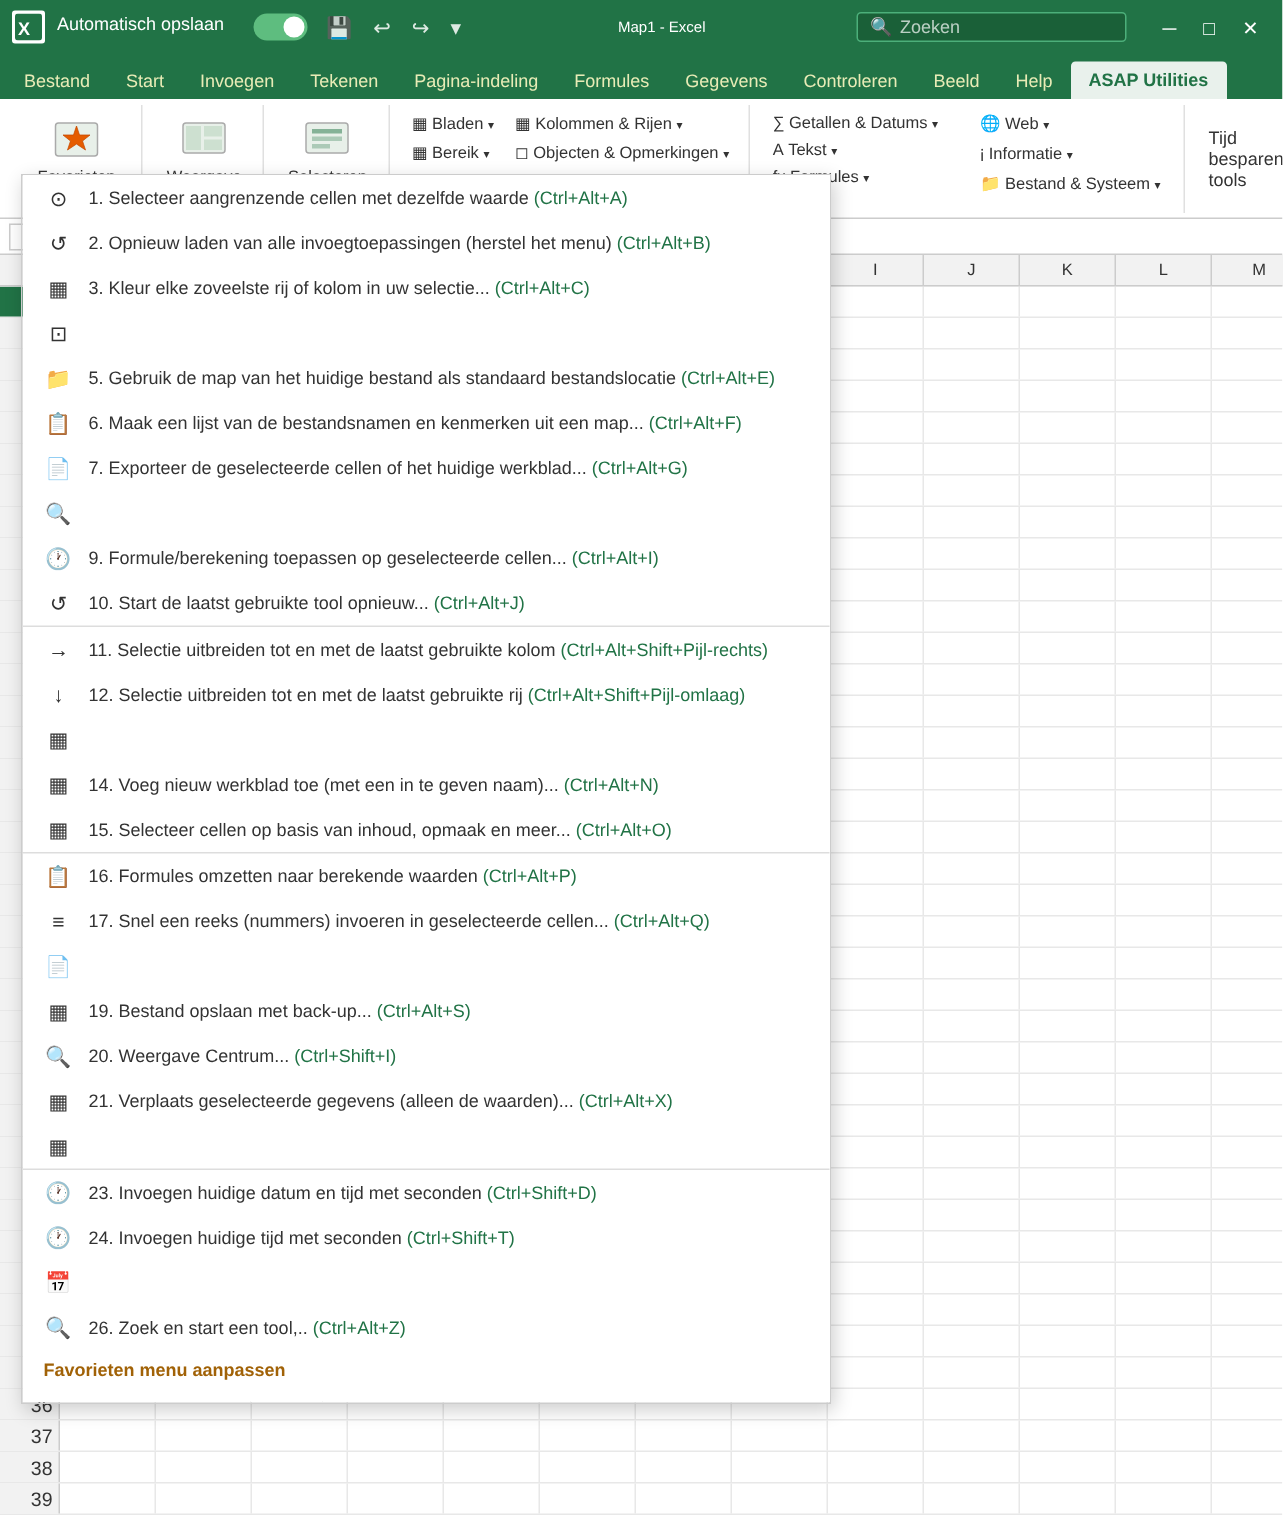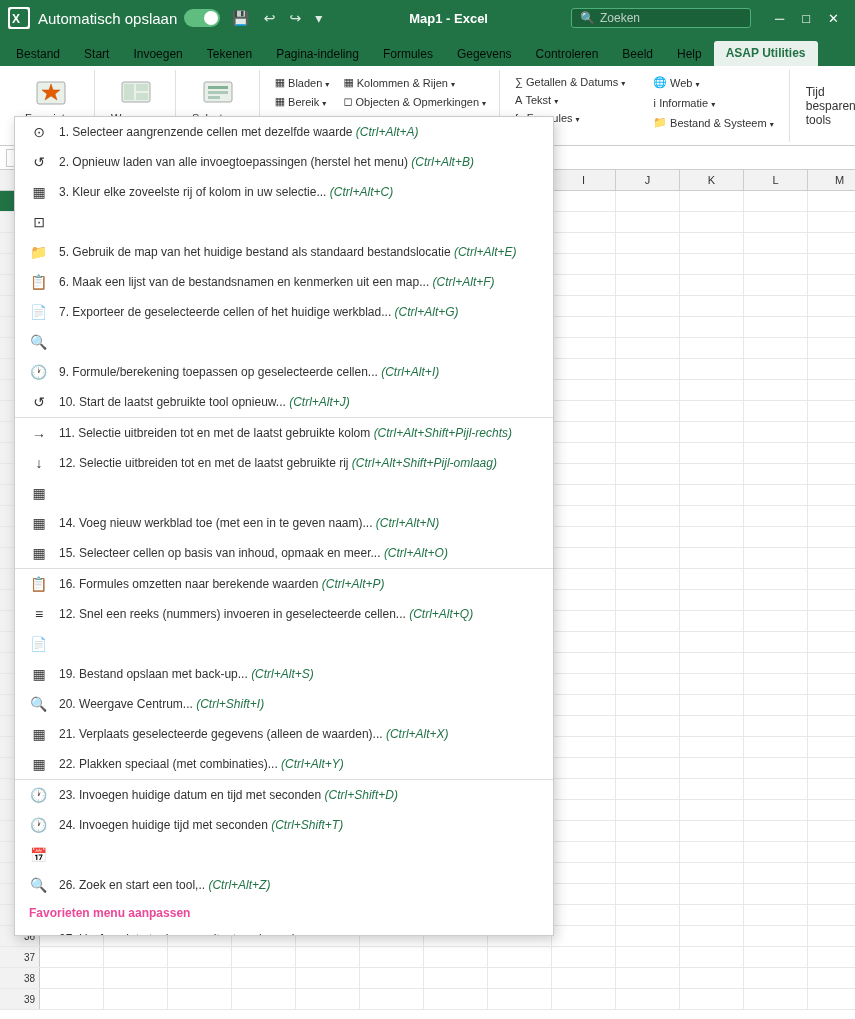--- a/index.html
+++ b/index.html
@@ -15,35 +15,35 @@
       padding: 0 8px;
       gap: 8px;
     }
     .title-bar-logo {
       width: 22px; height: 22px;
       background: #fff;
       border-radius: 2px;
       display: flex; align-items: center; justify-content: center;
     }
     .title-bar-logo svg { width: 18px; height: 18px; }
-    .title-autosave { display: flex; align-items: center; gap: 7px; font-size: 15px; }
+    .title-autosave { display: flex; gap: 20px; font-size: 12px; }
     .toggle-switch {
       width: 36px; height: 18px; background: #5ebd7f; border-radius: 10px;
       position: relative; display: inline-block;
     }
     .toggle-knob {
       width: 14px; height: 14px; background: white; border-radius: 50%;
       position: absolute; top: 2px; right: 2px;
     }
     .title-actions { display: flex; gap: 6px; align-items: center; }
     .title-icon-btn {
       color: white; background: none; border: none; cursor: pointer;
       font-size: 14px; padding: 2px 4px; opacity: 0.85;
     }
-    .title-center { flex: 1; text-align: center; font-size: 13px; font-weight: 700; }
+    .title-center { flex: 1; text-align: center; font-size: 10px; font-weight: 400; }
     .search-box {
       background: #1a6038; border: 1px solid #4caf7a; border-radius: 3px;
       color: white; display: flex; align-items: center; padding: 2px 8px; gap: 5px;
       width: 180px;
     }
     .search-box input {
       background: none; border: none; outline: none; color: white;
       font-size: 12px; width: 130px;
     }
     .search-box input::placeholder { color: rgba(255,255,255,0.7); }
@@ -52,21 +52,21 @@
 
     
     .ribbon-tabs {
       background: #217346;
       display: flex;
       align-items: flex-end;
       padding: 0 4px;
       height: 30px;
     }
     .ribbon-tab {
-      color: #000000; font-size: 12px; padding: 5px 12px;
+      color: #fef9c3; font-size: 12px; padding: 5px 12px;
       cursor: pointer; border-radius: 3px 3px 0 0;
       background: none; border: none;
       opacity: 0.9;
     }
     .ribbon-tab.active {
       background: #fff; color: #217346; font-weight: 600;
       padding-bottom: 6px;
     }
     .ribbon-tab.asap { font-weight: 700; text-align: right; }
 
@@ -137,21 +137,21 @@
       min-width: 64px; height: 20px; text-align: center;
       border-right: 1px solid #ccc; font-size: 11px; color: #333;
       display: flex; align-items: center; justify-content: center;
       background: #f2f2f2;
     }
     .col-header.active { background: #217346; color: white; }
     .grid-rows { }
     .grid-row { display: flex; border-bottom: 1px solid #e8e8e8; }
     .row-num {
       width: 40px; min-width: 40px; text-align: right;
-      padding-right: 4px; font-size: 10px; color: #333;
+      padding-right: 4px; font-size: 13px; color: #333;
       background: #f2f2f2; border-right: 1px solid #ccc;
       display: flex; align-items: center; justify-content: flex-end;
       height: 20px;
     }
     .row-num.active { background: #217346; color: white; }
     .grid-cell {
       min-width: 64px; height: 20px; border-right: 1px solid #e8e8e8;
     }
     .grid-cell.active { background: #e8f0e9; border: 2px solid #217346; }
 
@@ -176,23 +176,23 @@
       border-bottom: none;
       min-height: 28px;
     }
     .dropdown-item.separator { border-top: 1px solid #ddd; }
     .dropdown-item-icon {
       width: 20px; height: 20px; min-width: 20px;
       display: flex; align-items: center; justify-content: center;
       font-size: 14px;
     }
     .dropdown-item-text { flex: 1; }
-    .dropdown-item-text .shortcut { color: #217346; font-style: italic; }
+    .dropdown-item-text .shortcut { color: #217346; }
     .dropdown-section-label {
-      font-weight: 700; font-size: 12px; color: #ec4899;
+      font-weight: 700; font-size: 12px; color: #a16207;
       padding: 6px 14px 4px 14px;
       background: #fff;
     }
 
     .time-tools {
       display: flex; align-items: center; padding: 0 16px;
       font-size: 12px; color: #333; border-left: 1px solid #e0e0e0;
       height: 72px;
     }
 
@@ -1103,21 +1103,21 @@
     </div>
     <div class="dropdown-item separator">
       <div class="dropdown-item-icon">📋</div>
       <div class="dropdown-item-text">
         <span>16. Formules omzetten naar berekende waarden </span><span class="shortcut">(Ctrl+Alt+P)</span>
       </div>
     </div>
     <div class="dropdown-item">
       <div class="dropdown-item-icon">≡</div>
       <div class="dropdown-item-text">
-        <span>12. Snel een reeks (nummers) invoeren in geselecteerde cellen... </span><span class="shortcut">(Ctrl+Alt+Q)</span>
+        <span>17. Snel een reeks (nummers) invoeren in geselecteerde cellen... </span><span class="shortcut">(Ctrl+Alt+Q)</span>
       </div>
     </div>
     <div class="dropdown-item">
       <div class="dropdown-item-icon">📄</div>
     </div>
     <div class="dropdown-item">
       <div class="dropdown-item-icon">▦</div>
       <div class="dropdown-item-text">
         <span>19. Bestand opslaan met back-up... </span><span class="shortcut">(Ctrl+Alt+S)</span>
       </div>
@@ -1129,23 +1129,20 @@
       </div>
     </div>
     <div class="dropdown-item">
       <div class="dropdown-item-icon">▦</div>
       <div class="dropdown-item-text">
         <span>21. Verplaats geselecteerde gegevens (alleen de waarden)... </span><span class="shortcut">(Ctrl+Alt+X)</span>
       </div>
     </div>
     <div class="dropdown-item">
       <div class="dropdown-item-icon">▦</div>
-      <div class="dropdown-item-text">
-        <span>22. Plakken speciaal (met combinaties)... </span><span class="shortcut">(Ctrl+Alt+Y)</span>
-      </div>
     </div>
     <div class="dropdown-item separator">
       <div class="dropdown-item-icon">🕐</div>
       <div class="dropdown-item-text">
         <span>23. Invoegen huidige datum en tijd met seconden </span><span class="shortcut">(Ctrl+Shift+D)</span>
       </div>
     </div>
     <div class="dropdown-item">
       <div class="dropdown-item-icon">🕐</div>
       <div class="dropdown-item-text">

